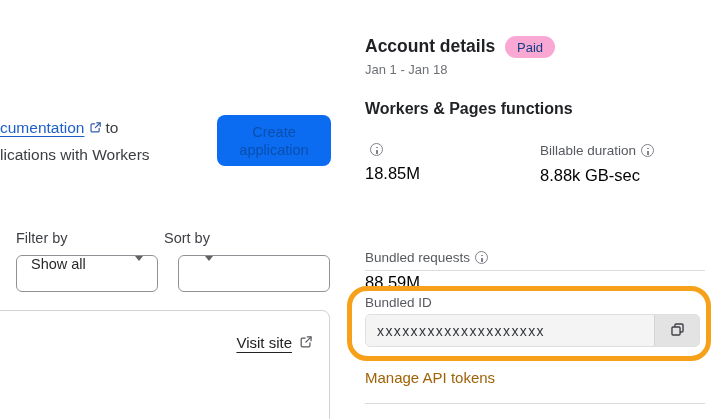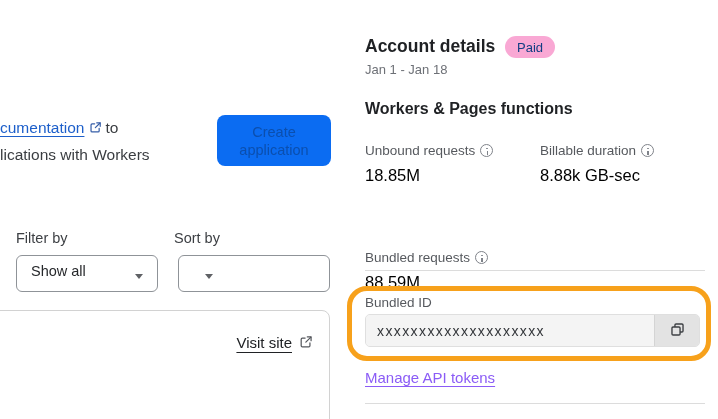--- a/index.html
+++ b/index.html
@@ -20,22 +20,22 @@
     background:#0b6cf2; border:none; border-radius:8px;
     font-family:"Liberation Sans", sans-serif;
     font-size:14.5px; line-height:18px; color:#0b4fae; text-align:center;
     padding:8px 10px; cursor:pointer;
   }
 
   .field-label { position:absolute; font-size:14.5px; color:#3c3f43; }
   .select-box {
     position:absolute; top:255px; height:37px; background:#fff;
     border:1px solid #8f9398; border-radius:6px;
-    display:flex; align-items:flex-end; justify-content:space-between;
-    padding:12px 14px; font-size:14.5px; color:#26282b; cursor:pointer;
+    display:flex; align-items:flex-start; justify-content:space-between;
+    padding:0 14px; font-size:14.5px; color:#26282b; cursor:pointer;
   }
   .caret { width:0; height:0; border-left:4.5px solid transparent; border-right:4.5px solid transparent; border-top:5.5px solid #5f6165; margin-left:12px; }
 
   .project-card {
     position:absolute; left:-22px; top:310px; width:352px; height:160px;
     background:#fff; border:1px solid #d2d2d2; border-radius:8px;
   }
   .visit-site { position:absolute; top:23px; right:16px; font-size:15px; color:#202225; white-space:nowrap; }
   .visit-site a { color:#202225; text-decoration:underline; text-underline-offset:4px; cursor:pointer; }
 
@@ -82,21 +82,21 @@
     flex:1 1 auto; border:none; background:#f4f4f4; outline:none;
     font-family:"Liberation Sans", sans-serif; font-size:14px; color:#33363a;
     letter-spacing:1.4px; padding:0 8px 0 11px;
   }
   .copy-btn {
     flex:0 0 45px; background:#e3e3e3; border:none; border-left:1px solid #d4d4d4;
     display:flex; align-items:center; justify-content:center; cursor:pointer;
   }
 
   .manage-link { position:absolute; left:365px; top:369px; font-size:15px; }
-  .manage-link a { color:#8b5cf6; text-decoration:underline; text-underline-offset:3px; cursor:pointer; }
+  .manage-link a { color:#a16207; text-underline-offset:3px; cursor:pointer; }
 </style>
 </head>
 <body>
 
 <div id="screen">
 
   <div class="intro">
     <div>
       <a class="doc-link">cumentation</a><span class="ext-icon"><svg width="13" height="13" viewBox="0 0 16 16">
             <path d="M7 3.5H3.8C3 3.5 2.5 4 2.5 4.8v7.4c0 .8.5 1.3 1.3 1.3h7.4c.8 0 1.3-.5 1.3-1.3V9" stroke="currentColor" stroke-width="1.5" fill="none" stroke-linecap="round"></path>
@@ -108,21 +108,21 @@
   </div>
 
   <button class="create-btn">Create application</button>
 
   <div class="field-label" style="left:16px; top:230px;">Filter by</div>
   <div class="select-box" style="left:16px; width:142px;">
     <span>Show all</span>
     <span class="caret"></span>
   </div>
 
-  <div class="field-label" style="left:174px; top:230px;">Sort by</div>
+  <div class="field-label" style="left:164px; top:230px;">Sort by</div>
   <div class="select-box" style="left:178px; width:152px;">
     <span class="caret"></span>
   </div>
 
   <div class="project-card">
     <div class="visit-site">
       <a>Visit site</a><span class="ext-icon dark"><svg width="14" height="14" viewBox="0 0 16 16">
             <path d="M7 3.5H3.8C3 3.5 2.5 4 2.5 4.8v7.4c0 .8.5 1.3 1.3 1.3h7.4c.8 0 1.3-.5 1.3-1.3V9" stroke="currentColor" stroke-width="1.4" fill="none" stroke-linecap="round"></path>
             <path d="M9.5 2.2h4.3v4.3" stroke="currentColor" stroke-width="1.4" fill="none" stroke-linecap="round" stroke-linejoin="round"></path>
             <path d="M13.6 2.4L7.8 8.2" stroke="currentColor" stroke-width="1.4" fill="none" stroke-linecap="round"></path>
@@ -130,21 +130,20 @@
     </div>
   </div>
 
   <div class="acct-title">Account details</div>
   <div class="paid-badge">Paid</div>
   <div class="date-range">Jan 1 - Jan 18</div>
   <div class="section-title">Workers &amp; Pages functions</div>
 
   <div class="metric" style="left:365px; top:143px;">
     <div class="m-label">
-        <span>Unbound requests</span>
         <span class="info-icon"></span>
       </div>
     <div class="m-value">18.85M</div>
   </div>
   <div class="metric" style="left:540px; top:143px;">
     <div class="m-label">
         <span>Billable duration</span>
         <span class="info-icon"></span>
       </div>
     <div class="m-value">8.88k GB-sec</div>

